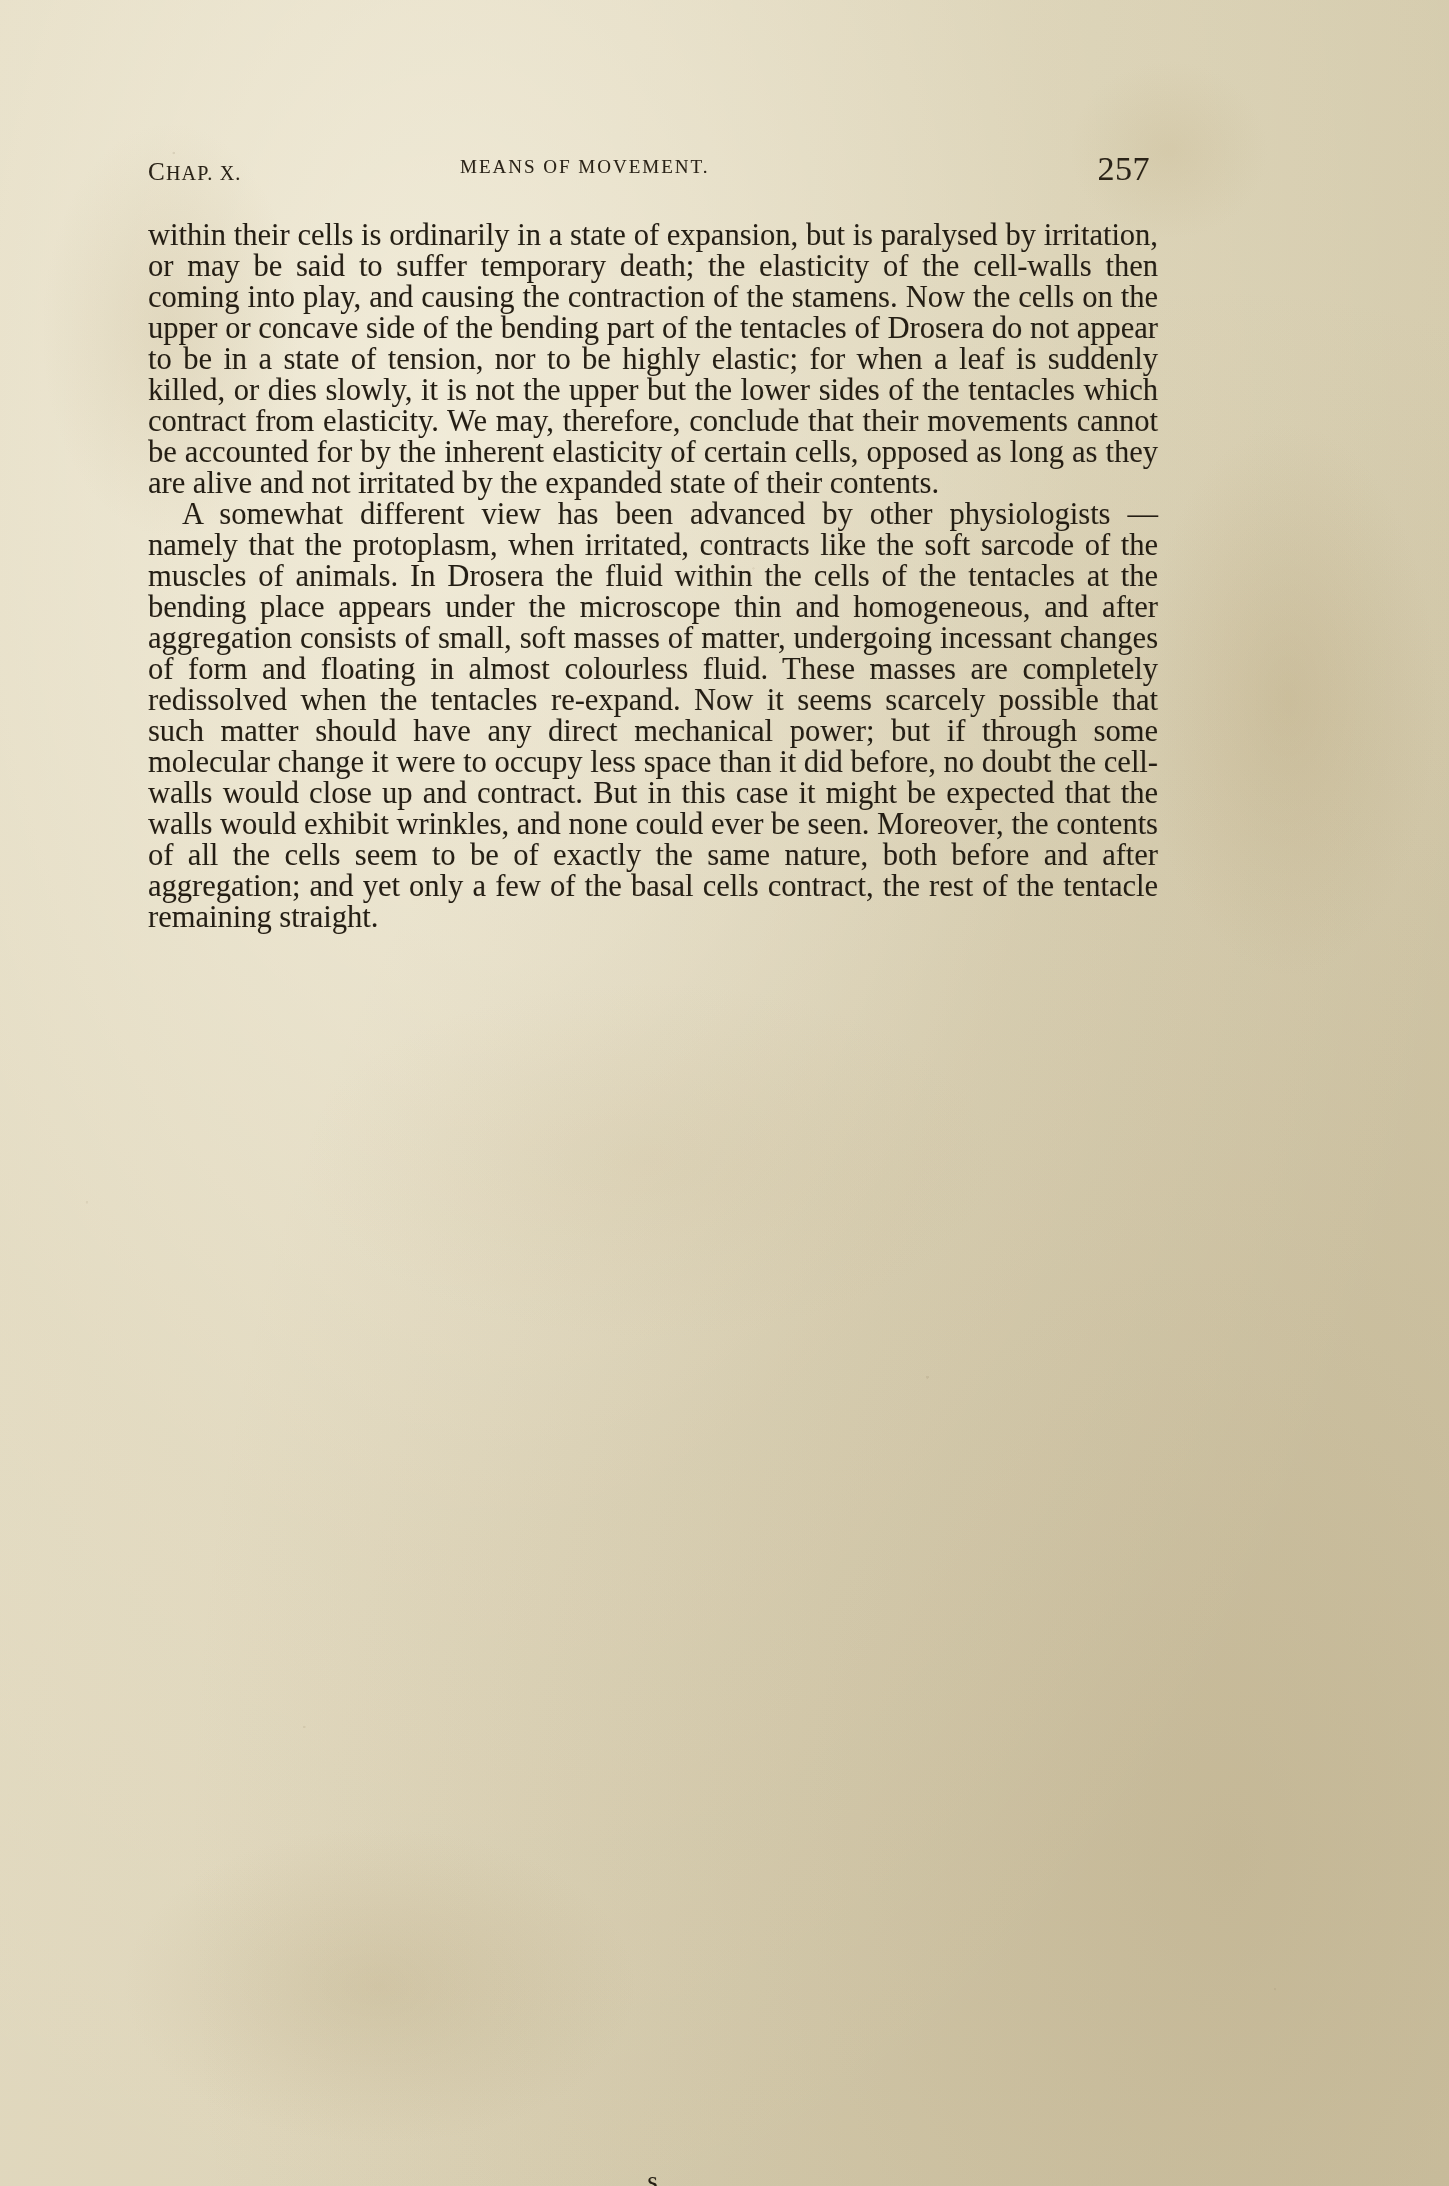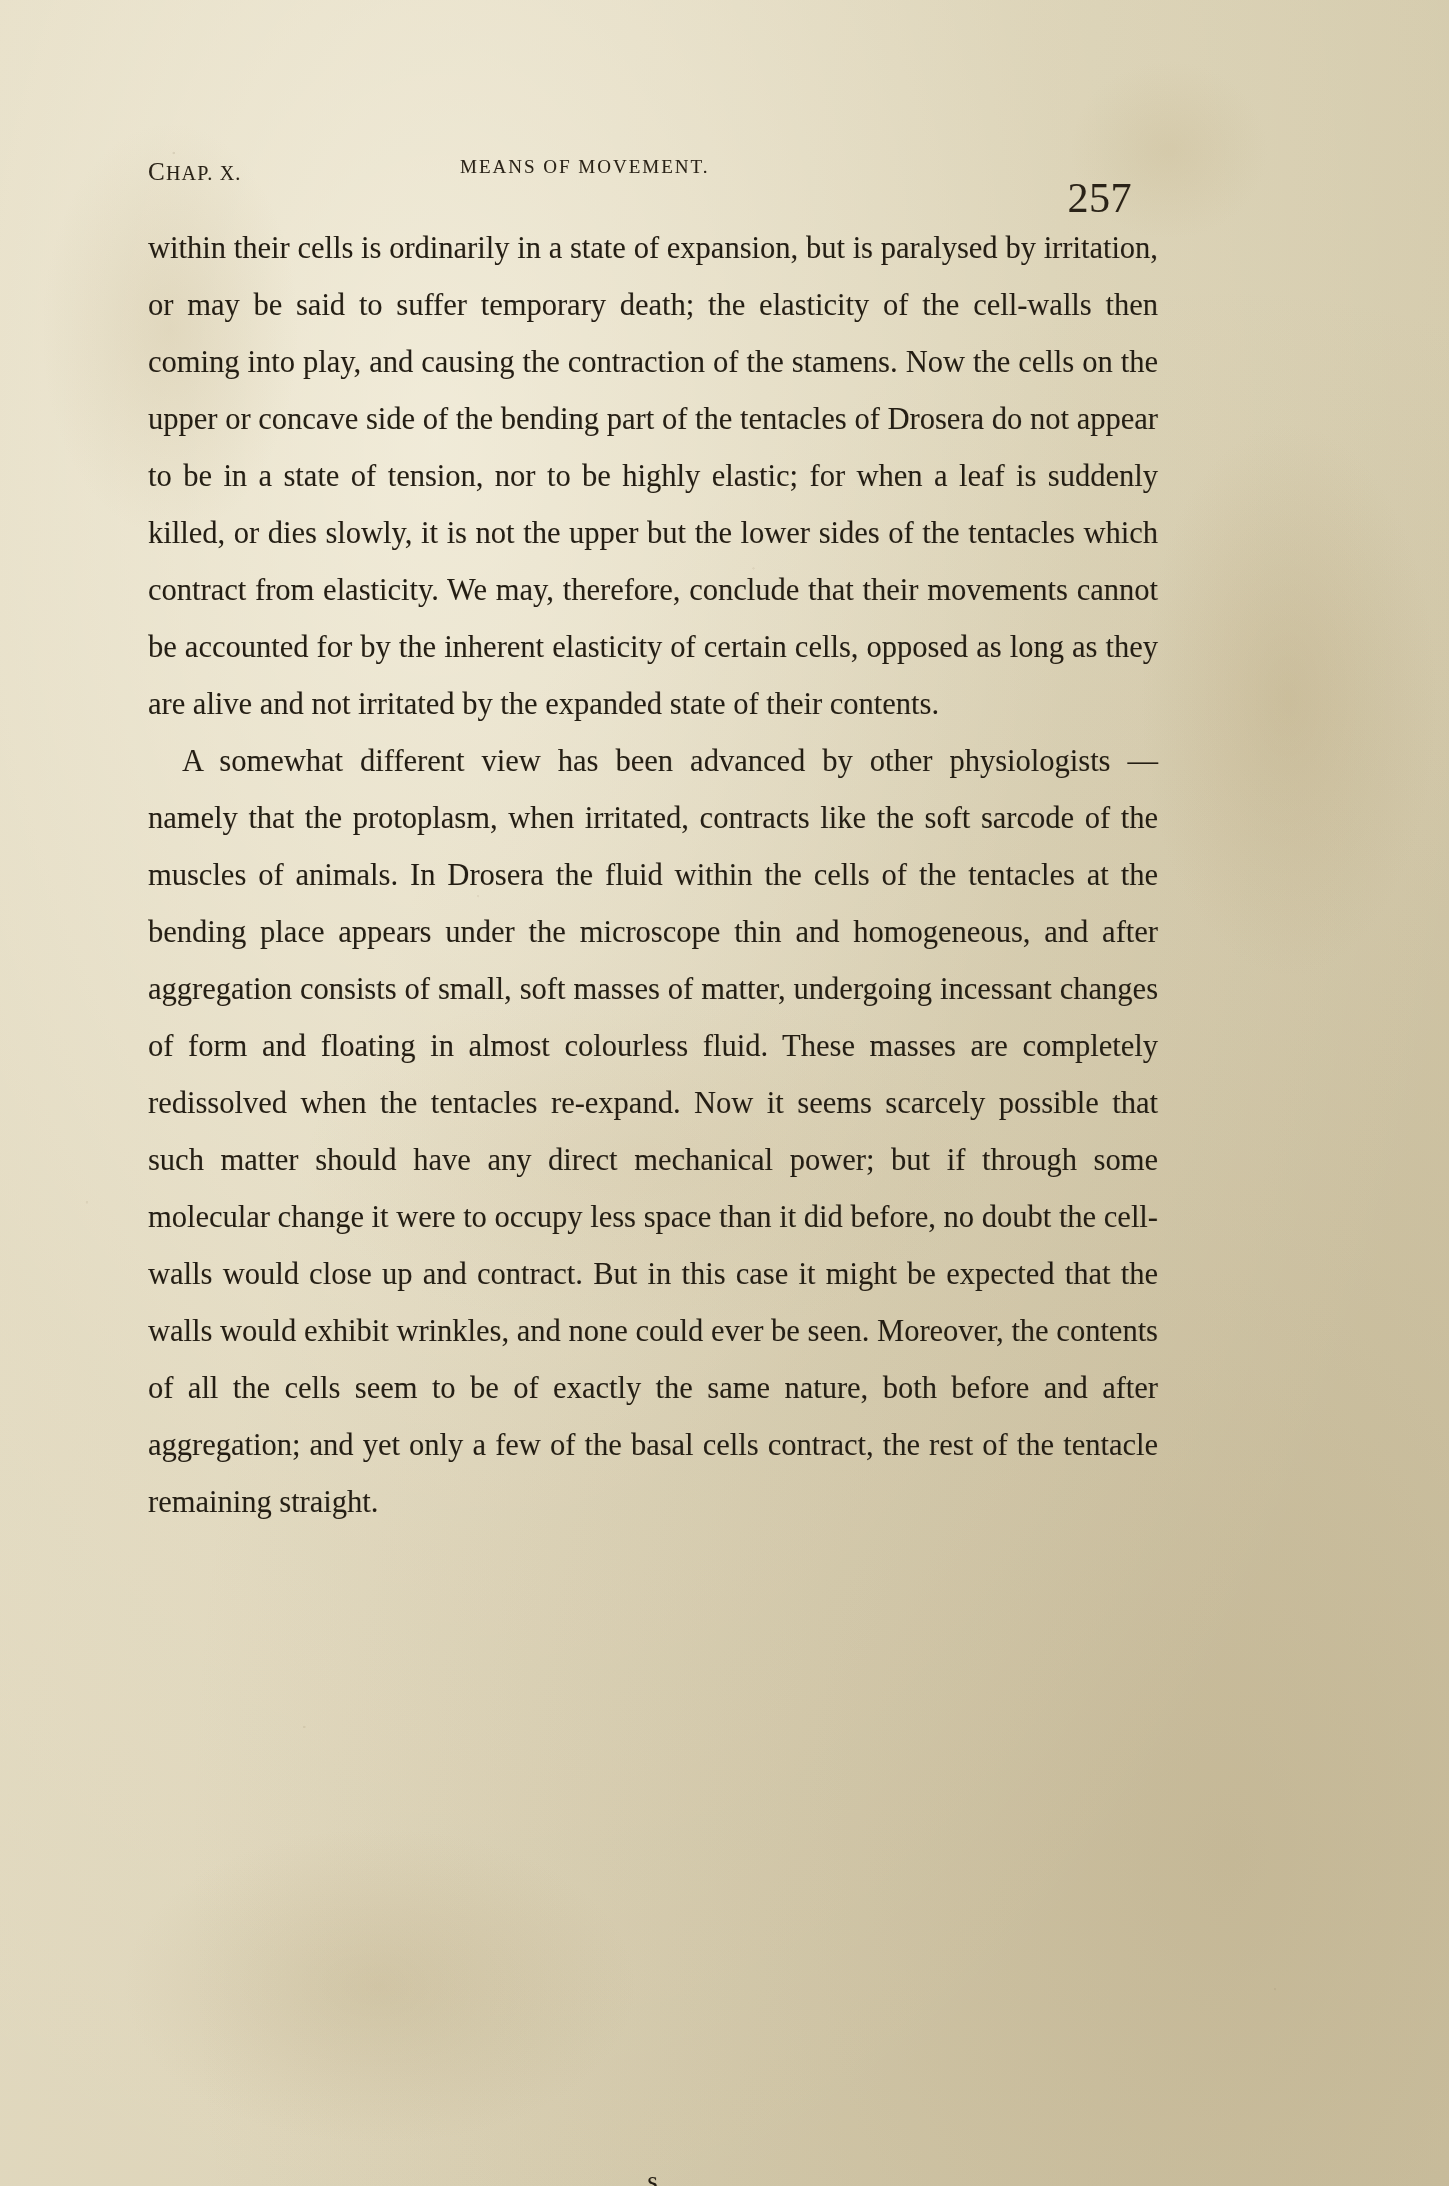--- a/index.html
+++ b/index.html
@@ -80,33 +80,32 @@
   .chap-label .sc-rest  { font-size: 20px; }
   .head-title {
     position: absolute;
     left: 312px;
     top: 6px;
     font-size: 19px;
     letter-spacing: 2.0px;
   }
   .page-number {
     position: absolute;
-    right: 26px;
+    right: 8px;
     top: 0px;
-    font-size: 42px;
+    font-size: 34px;
     letter-spacing: 0.5px;
-    margin-top: 24px;
   }
 
   
   .body-text {
     margin-top: 24px;
     color: #241e14;
     font-size: 30.5px;
-    line-height: 57px;
+    line-height: 31px;
     text-align: justify;
     text-justify: inter-word;
     -webkit-hyphens: none;
     hyphens: none;
   }
   .body-text p {
     margin: 0;
     text-indent: 34px;
   }
   .body-text p.no-indent { text-indent: 0; }

